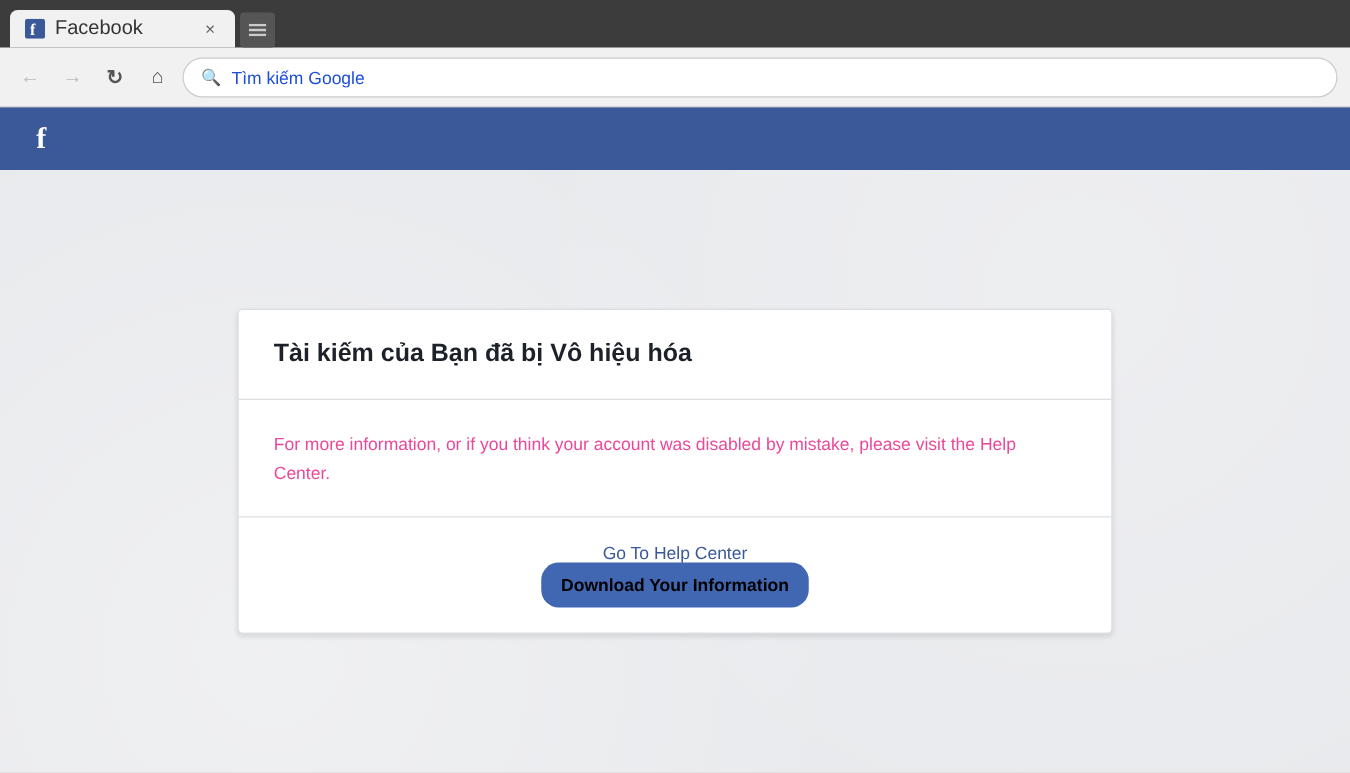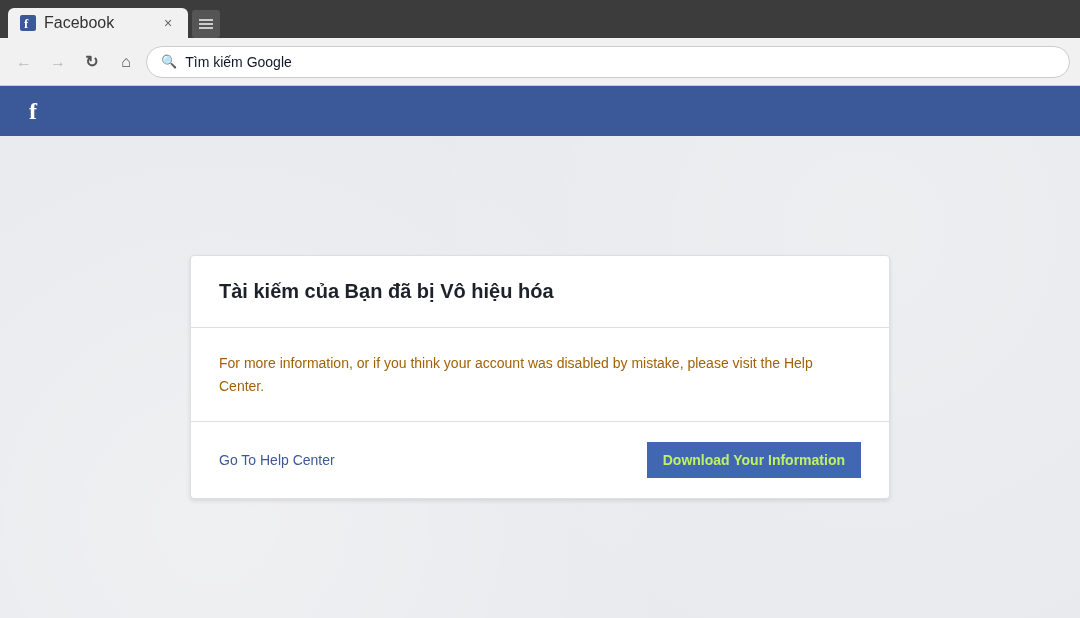--- a/index.html
+++ b/index.html
@@ -119,21 +119,21 @@
     .search-icon-wrapper {
       color: #777;
       font-size: 13px;
     }
 
     .address-input {
       flex: 1;
       border: none;
       outline: none;
       font-size: 14px;
-      color: #0f172a;
+      color: #1d4ed8;
       background: transparent;
     }
 
     
     .fb-header {
       background: #3b5998;
       height: 50px;
       display: flex;
       align-items: center;
       padding: 0 16px;
@@ -192,44 +192,45 @@
       border-top: 1px solid #dddfe2;
       margin: 0;
     }
 
     .card-body {
       padding: 24px 28px;
     }
 
     .card-text {
       font-size: 14px;
-      color: #a16207;
+      color: #ec4899;
       line-height: 1.6;
     }
 
     .card-footer {
       padding: 20px 28px;
       border-top: 1px solid #dddfe2;
       display: flex;
       align-items: center;
       justify-content: space-between;
+      flex-direction: column;
     }
 
     .help-center-link {
       font-size: 14px;
       color: #3b5998;
       text-decoration: none;
       cursor: pointer;
     }
 
     .download-btn {
       background: #4267b2;
-      color: #bef264;
+      color: #000000;
       border: none;
-      border-radius: 0;
+      border-radius: 14px;
       padding: 10px 16px;
       font-size: 14px;
       font-weight: bold;
       cursor: pointer;
       white-space: nowrap;
     }
 
     .browser-wrapper {
       display: flex;
       flex-direction: column;

